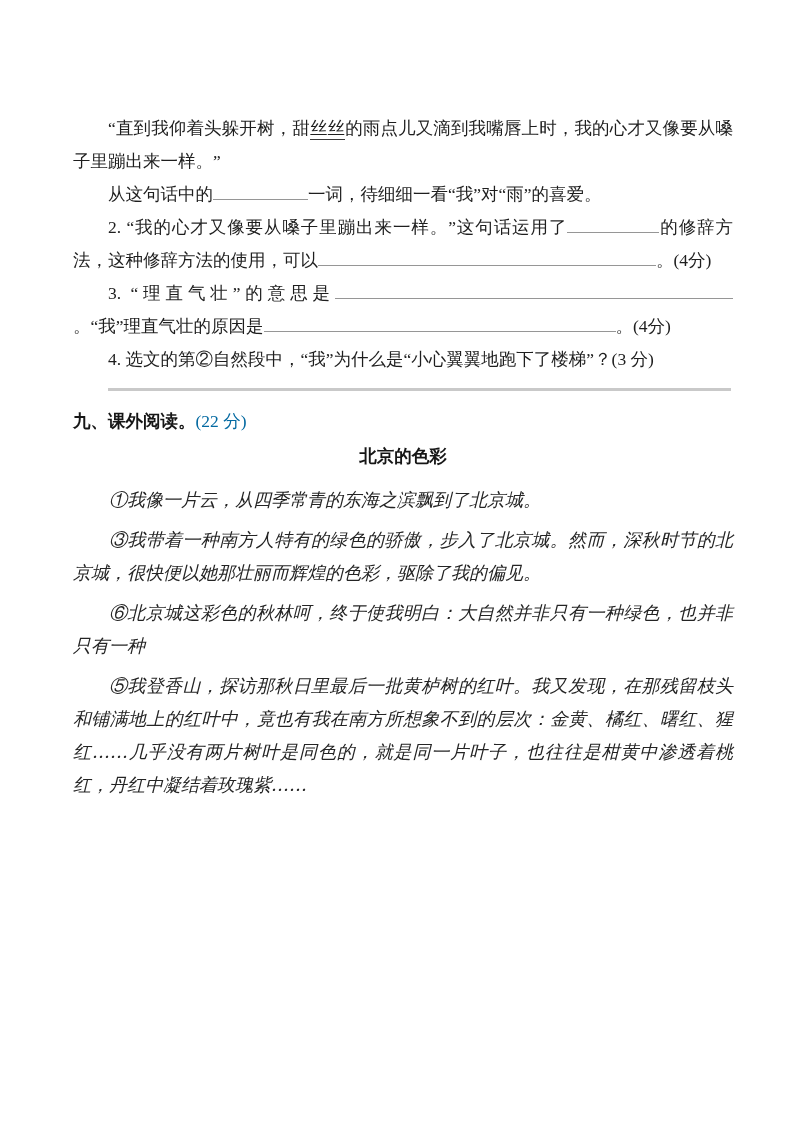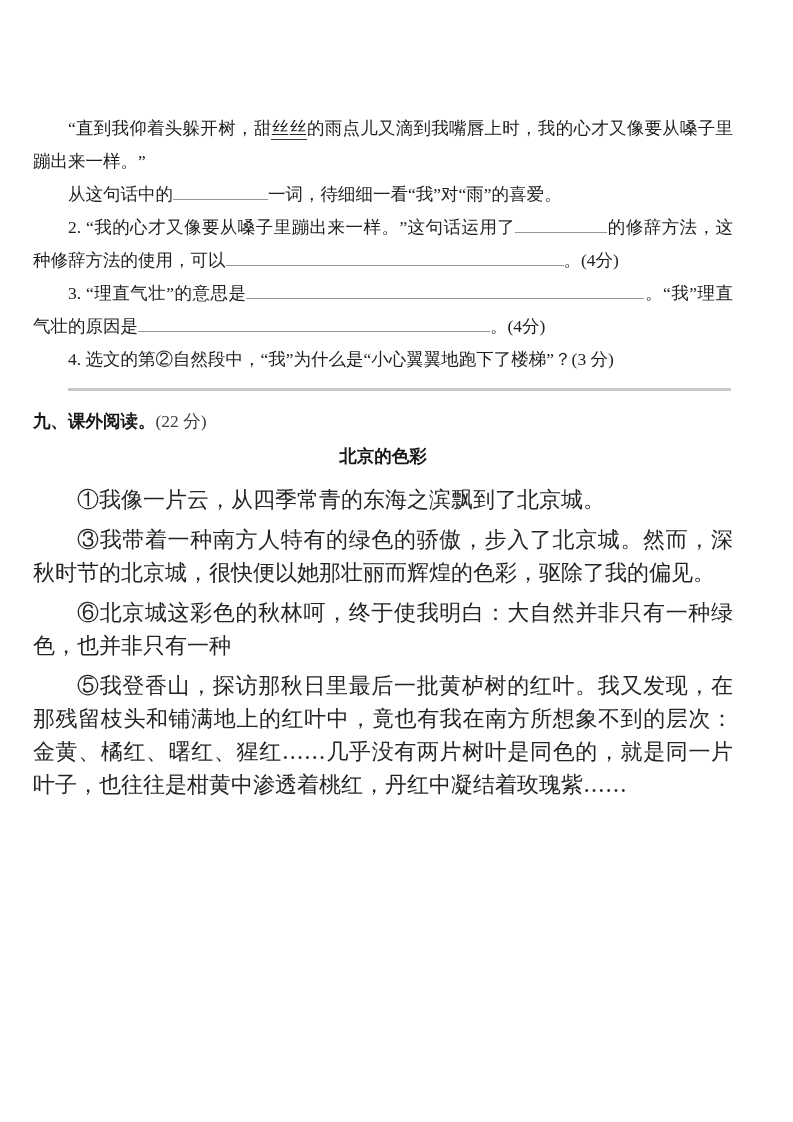--- a/index.html
+++ b/index.html
@@ -4,21 +4,21 @@
 <style>
   html,body{margin:0;padding:0;background:#ffffff;}
   body{
     width:793px;height:1122px;
     font-family:"Liberation Serif", serif;
     color:#1e1e1e;
   }
   .page{
     box-sizing:border-box;
     width:793px;height:905px;
-    padding:112px 60px 30px 33px;
+    padding:112px 60px 30px 73px;
     overflow:hidden;
     background:#ffffff;
   }
   
   .questions p{
     margin:0;
     font-size:17.5px;
     line-height:33px;
     text-align:justify;
     text-justify:inter-character;
@@ -47,41 +47,42 @@
     margin:0;
     font-size:17.5px;
     line-height:33px;
     font-weight:bold;
     font-family:"Liberation Sans", sans-serif;
     color:#161616;
   }
   .sec-heading .score{
     font-weight:normal;
     font-family:"Liberation Serif", serif;
-    color:#404040;
+    color:#0369a1;
   }
   .passage-title{
     margin:3px 0 12px 0;
     text-align:center;
     font-size:17.5px;
     line-height:30px;
     font-weight:bold;
     font-family:"Liberation Sans", sans-serif;
     color:#161616;
   }
   
   .passage p{
     margin:0 0 7px 0;
-    font-size:22px;
+    font-size:18px;
     line-height:33px;
     text-align:justify;
     text-justify:inter-character;
     text-indent:2em;
     font-family:"DejaVu Serif", cursive, serif;
     color:#242424;
+    font-style:italic;
   }
   .passage p:last-child{margin-bottom:0;}
 </style>
 </head>
 <body>
 
 <div class="page">
 
   <div class="questions">
 

